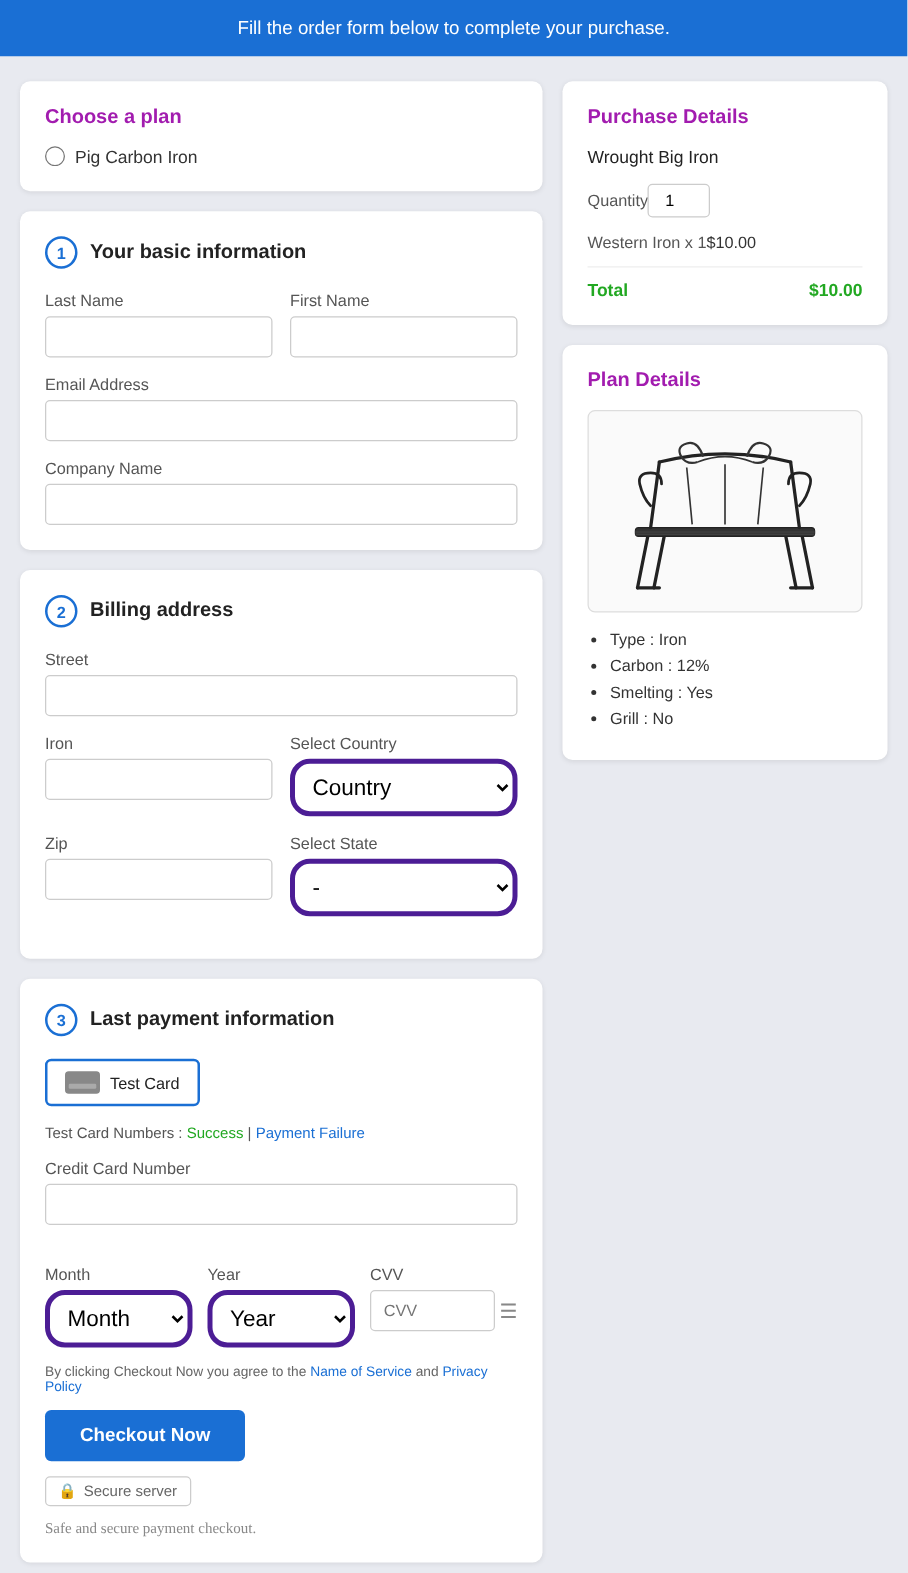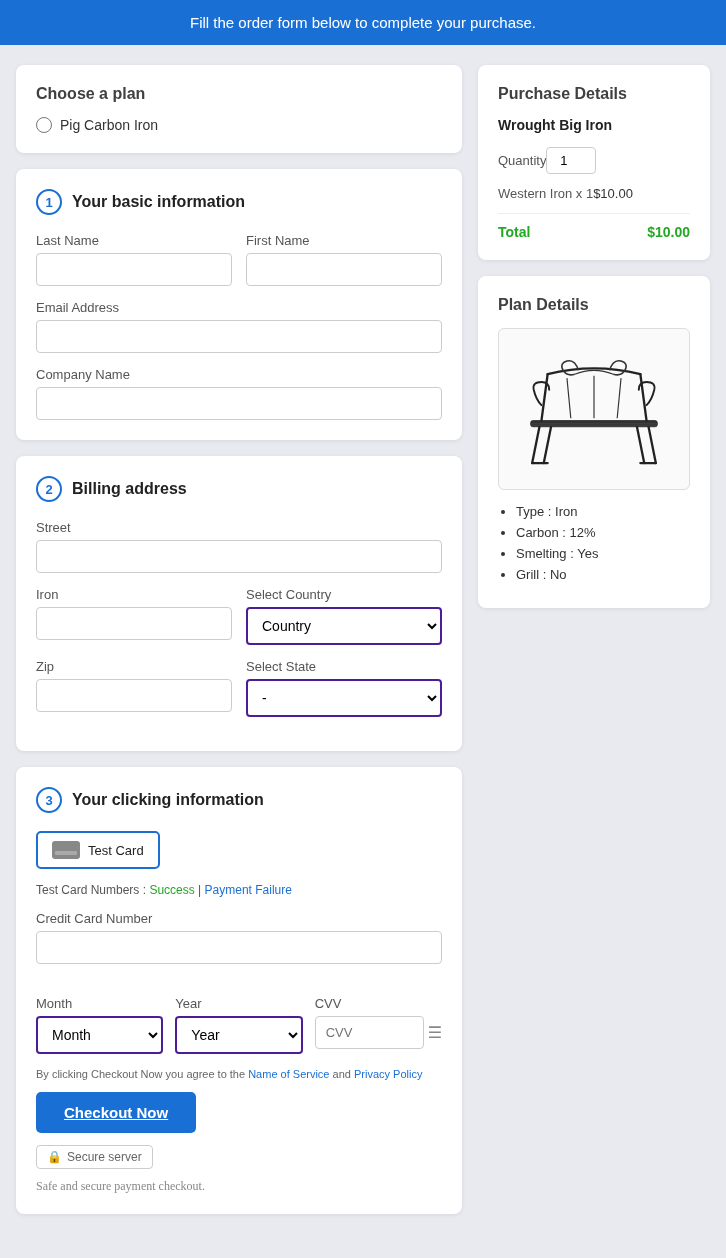--- a/index.html
+++ b/index.html
@@ -23,35 +23,35 @@
       padding: 20px 16px;
       align-items: flex-start;
     }
     .left-col {
       flex: 1;
       display: flex;
       flex-direction: column;
       gap: 16px;
     }
     .right-col {
-      width: 232px;
+      width: 260px;
       display: flex;
       flex-direction: column;
       gap: 16px;
     }
     .card {
       background: white;
       border-radius: 8px;
       padding: 20px;
       box-shadow: 0 1px 4px rgba(0,0,0,0.08);
     }
     .card-title {
       font-size: 16px;
       font-weight: 700;
-      color: #404040;
+      color: #a21caf;
       margin-bottom: 14px;
     }
     .plan-options {
       display: flex;
       flex-direction: column;
       gap: 10px;
     }
     .plan-option {
       display: flex;
       align-items: center;
@@ -106,33 +106,33 @@
     }
     .form-input {
       border: 1px solid #ccc;
       border-radius: 4px;
       padding: 8px 10px;
       font-size: 13px;
       outline: none;
       width: 100%;
     }
     .form-select {
-      border: 2px solid #4c1d95;
-      border-radius: 4px;
+      border: 4px solid #4c1d95;
+      border-radius: 16px;
       padding: 8px 10px;
-      font-size: 14px;
+      font-size: 18px;
       outline: none;
       width: 100%;
       background: white;
       cursor: pointer;
     }
     
     .purchase-product-name {
       font-size: 14px;
-      font-weight: 700;
+      font-weight: 400;
       color: #222;
       margin-bottom: 14px;
     }
     .purchase-row {
       display: flex;
       justify-content: flex-start;
       align-items: center;
       margin-bottom: 12px;
     }
     .purchase-label {
@@ -258,21 +258,20 @@
     .checkout-btn {
       background: #1a6fd4;
       color: white;
       border: none;
       border-radius: 5px;
       padding: 12px 28px;
       font-size: 15px;
       font-weight: 600;
       cursor: pointer;
       margin-bottom: 12px;
-      text-decoration: underline;
     }
     .secure-badge {
       display: inline-flex;
       align-items: center;
       gap: 5px;
       border: 1px solid #ccc;
       border-radius: 4px;
       padding: 4px 10px;
       font-size: 12px;
       color: #666;
@@ -362,21 +361,21 @@
           <select class="form-select">
             <option value="-">-</option>
           </select>
         </div>
       </div>
     </div>
 
     <div class="card">
       <div class="section-header">
         <div class="section-number">3</div>
-        <div class="section-title">Your clicking information</div>
+        <div class="section-title">Last payment information</div>
       </div>
 
       <button class="payment-method-btn">
         <span class="card-icon"></span>
         <span>Test Card</span>
       </button>
 
       <div class="test-card-numbers">
         <span>Test Card Numbers : </span><span class="success">Success</span><span> | </span><span class="failure">Payment Failure</span>
       </div>

